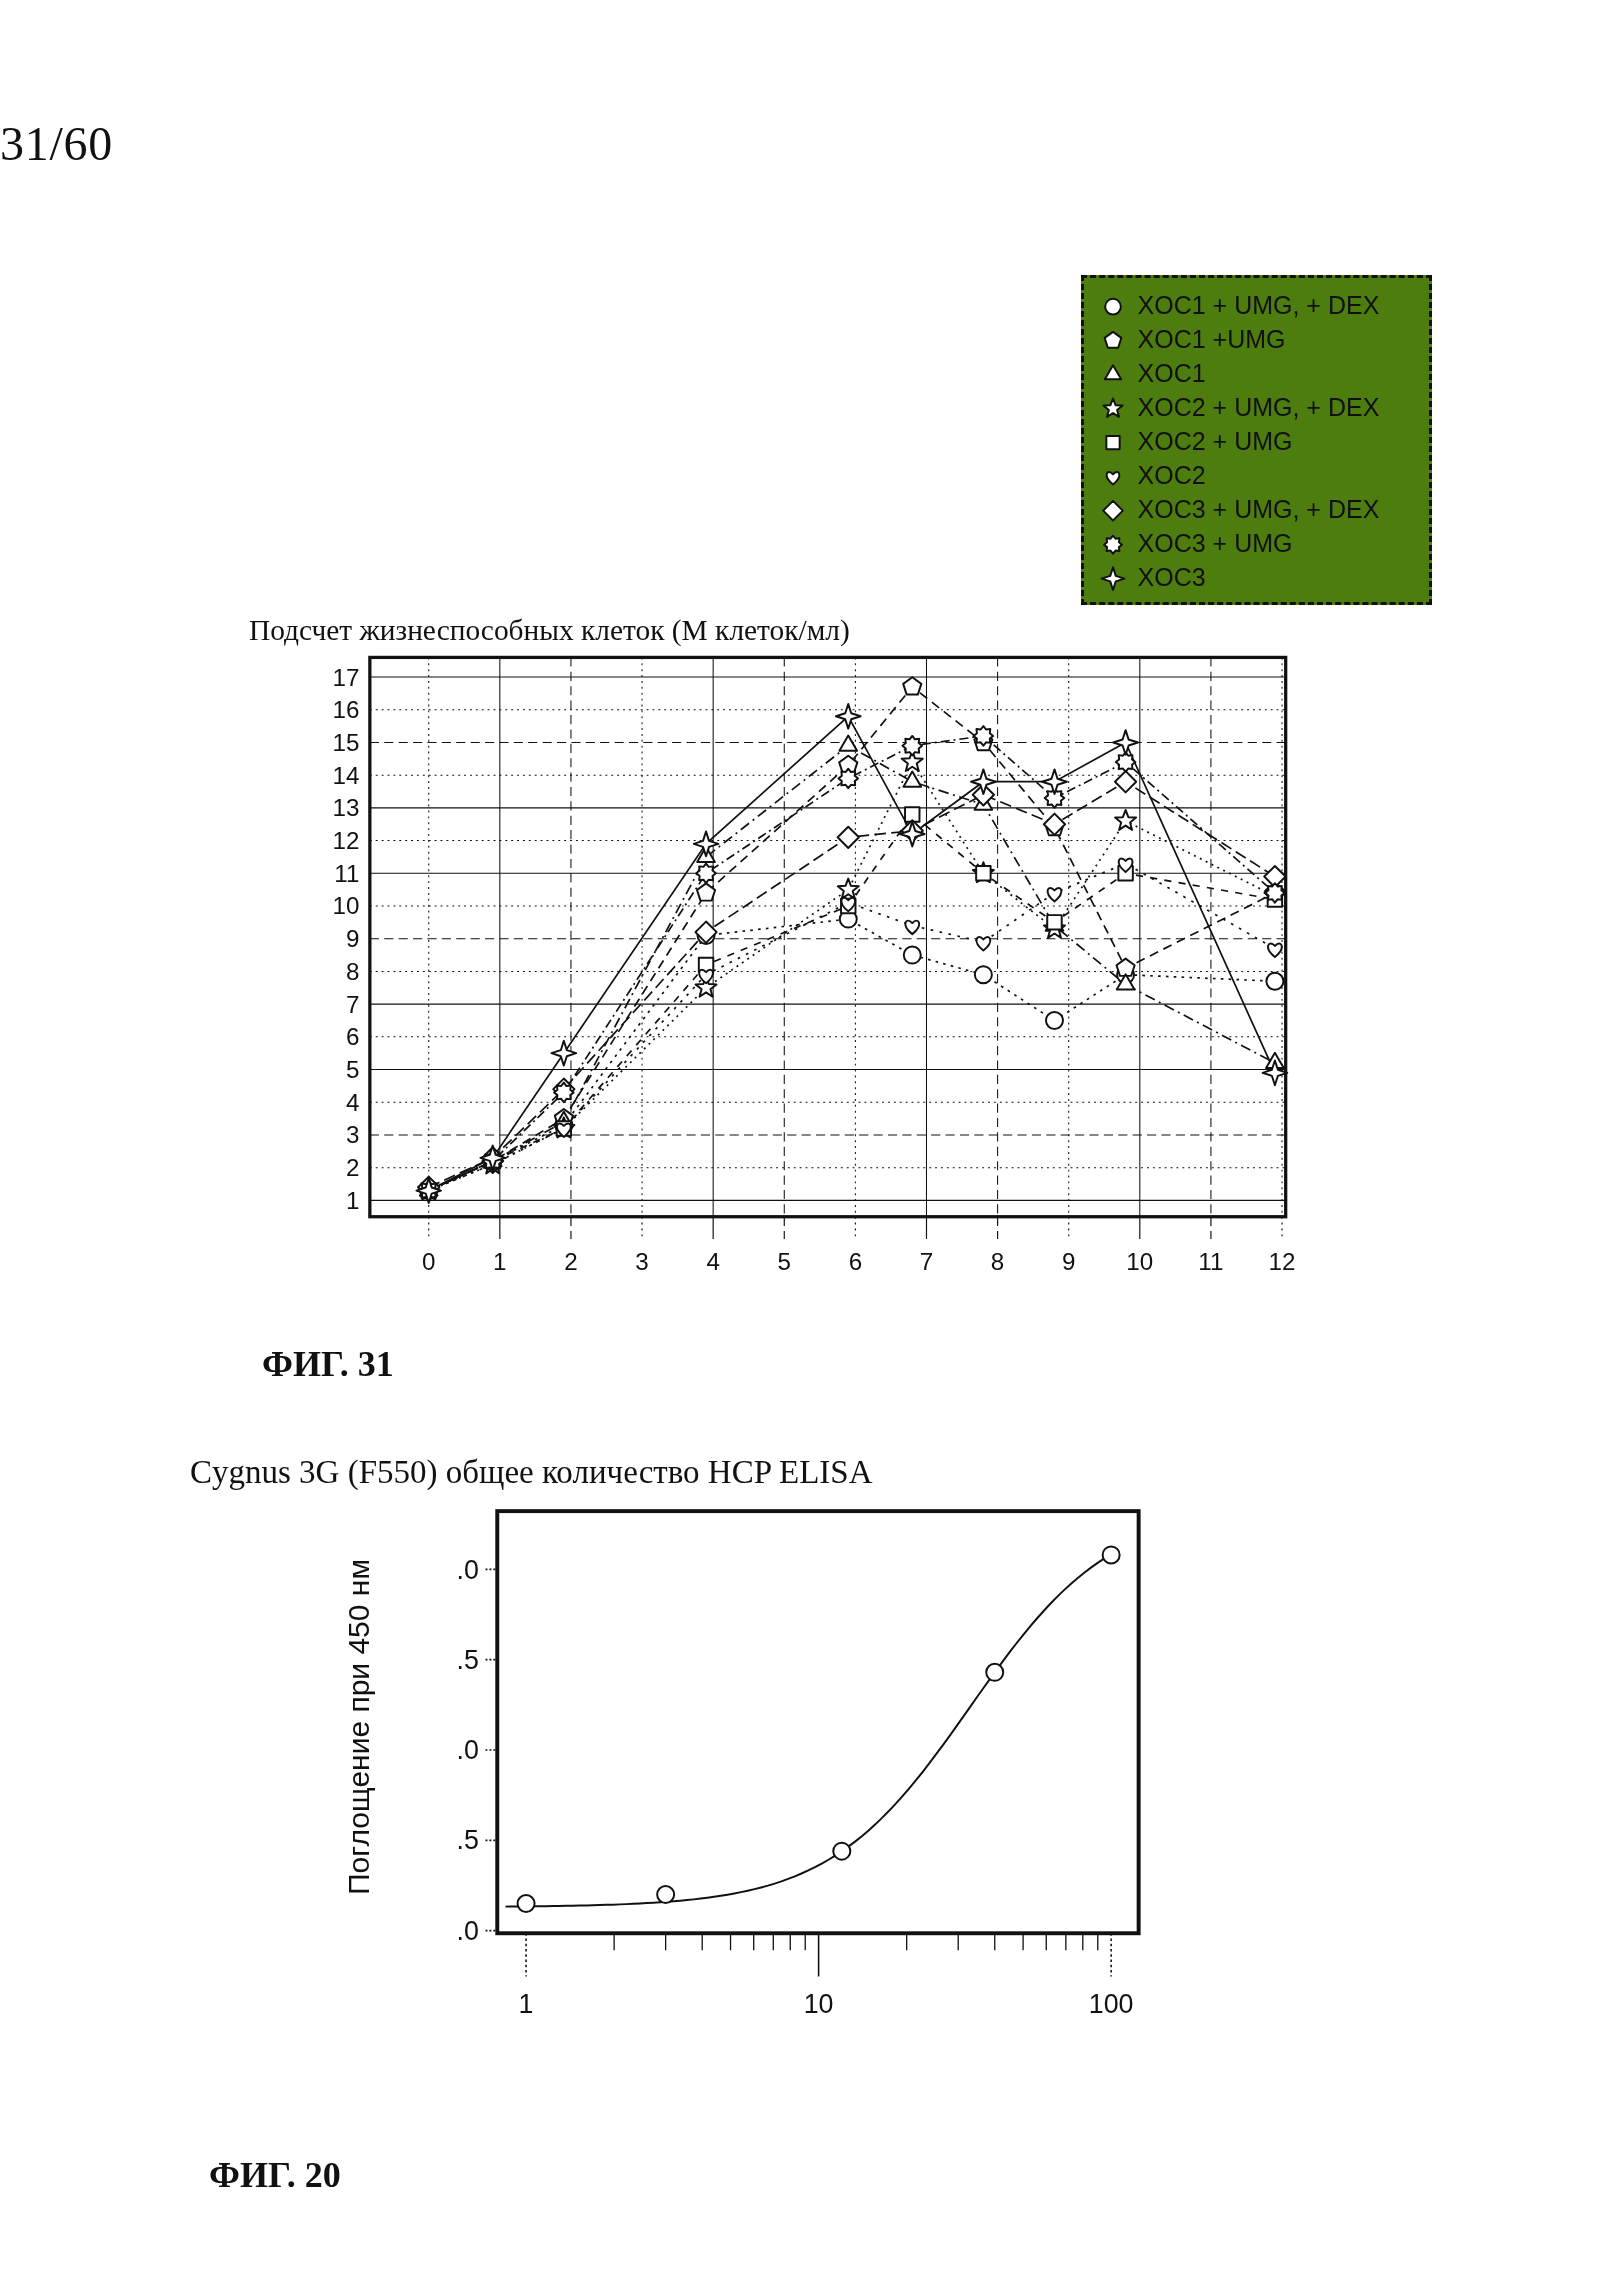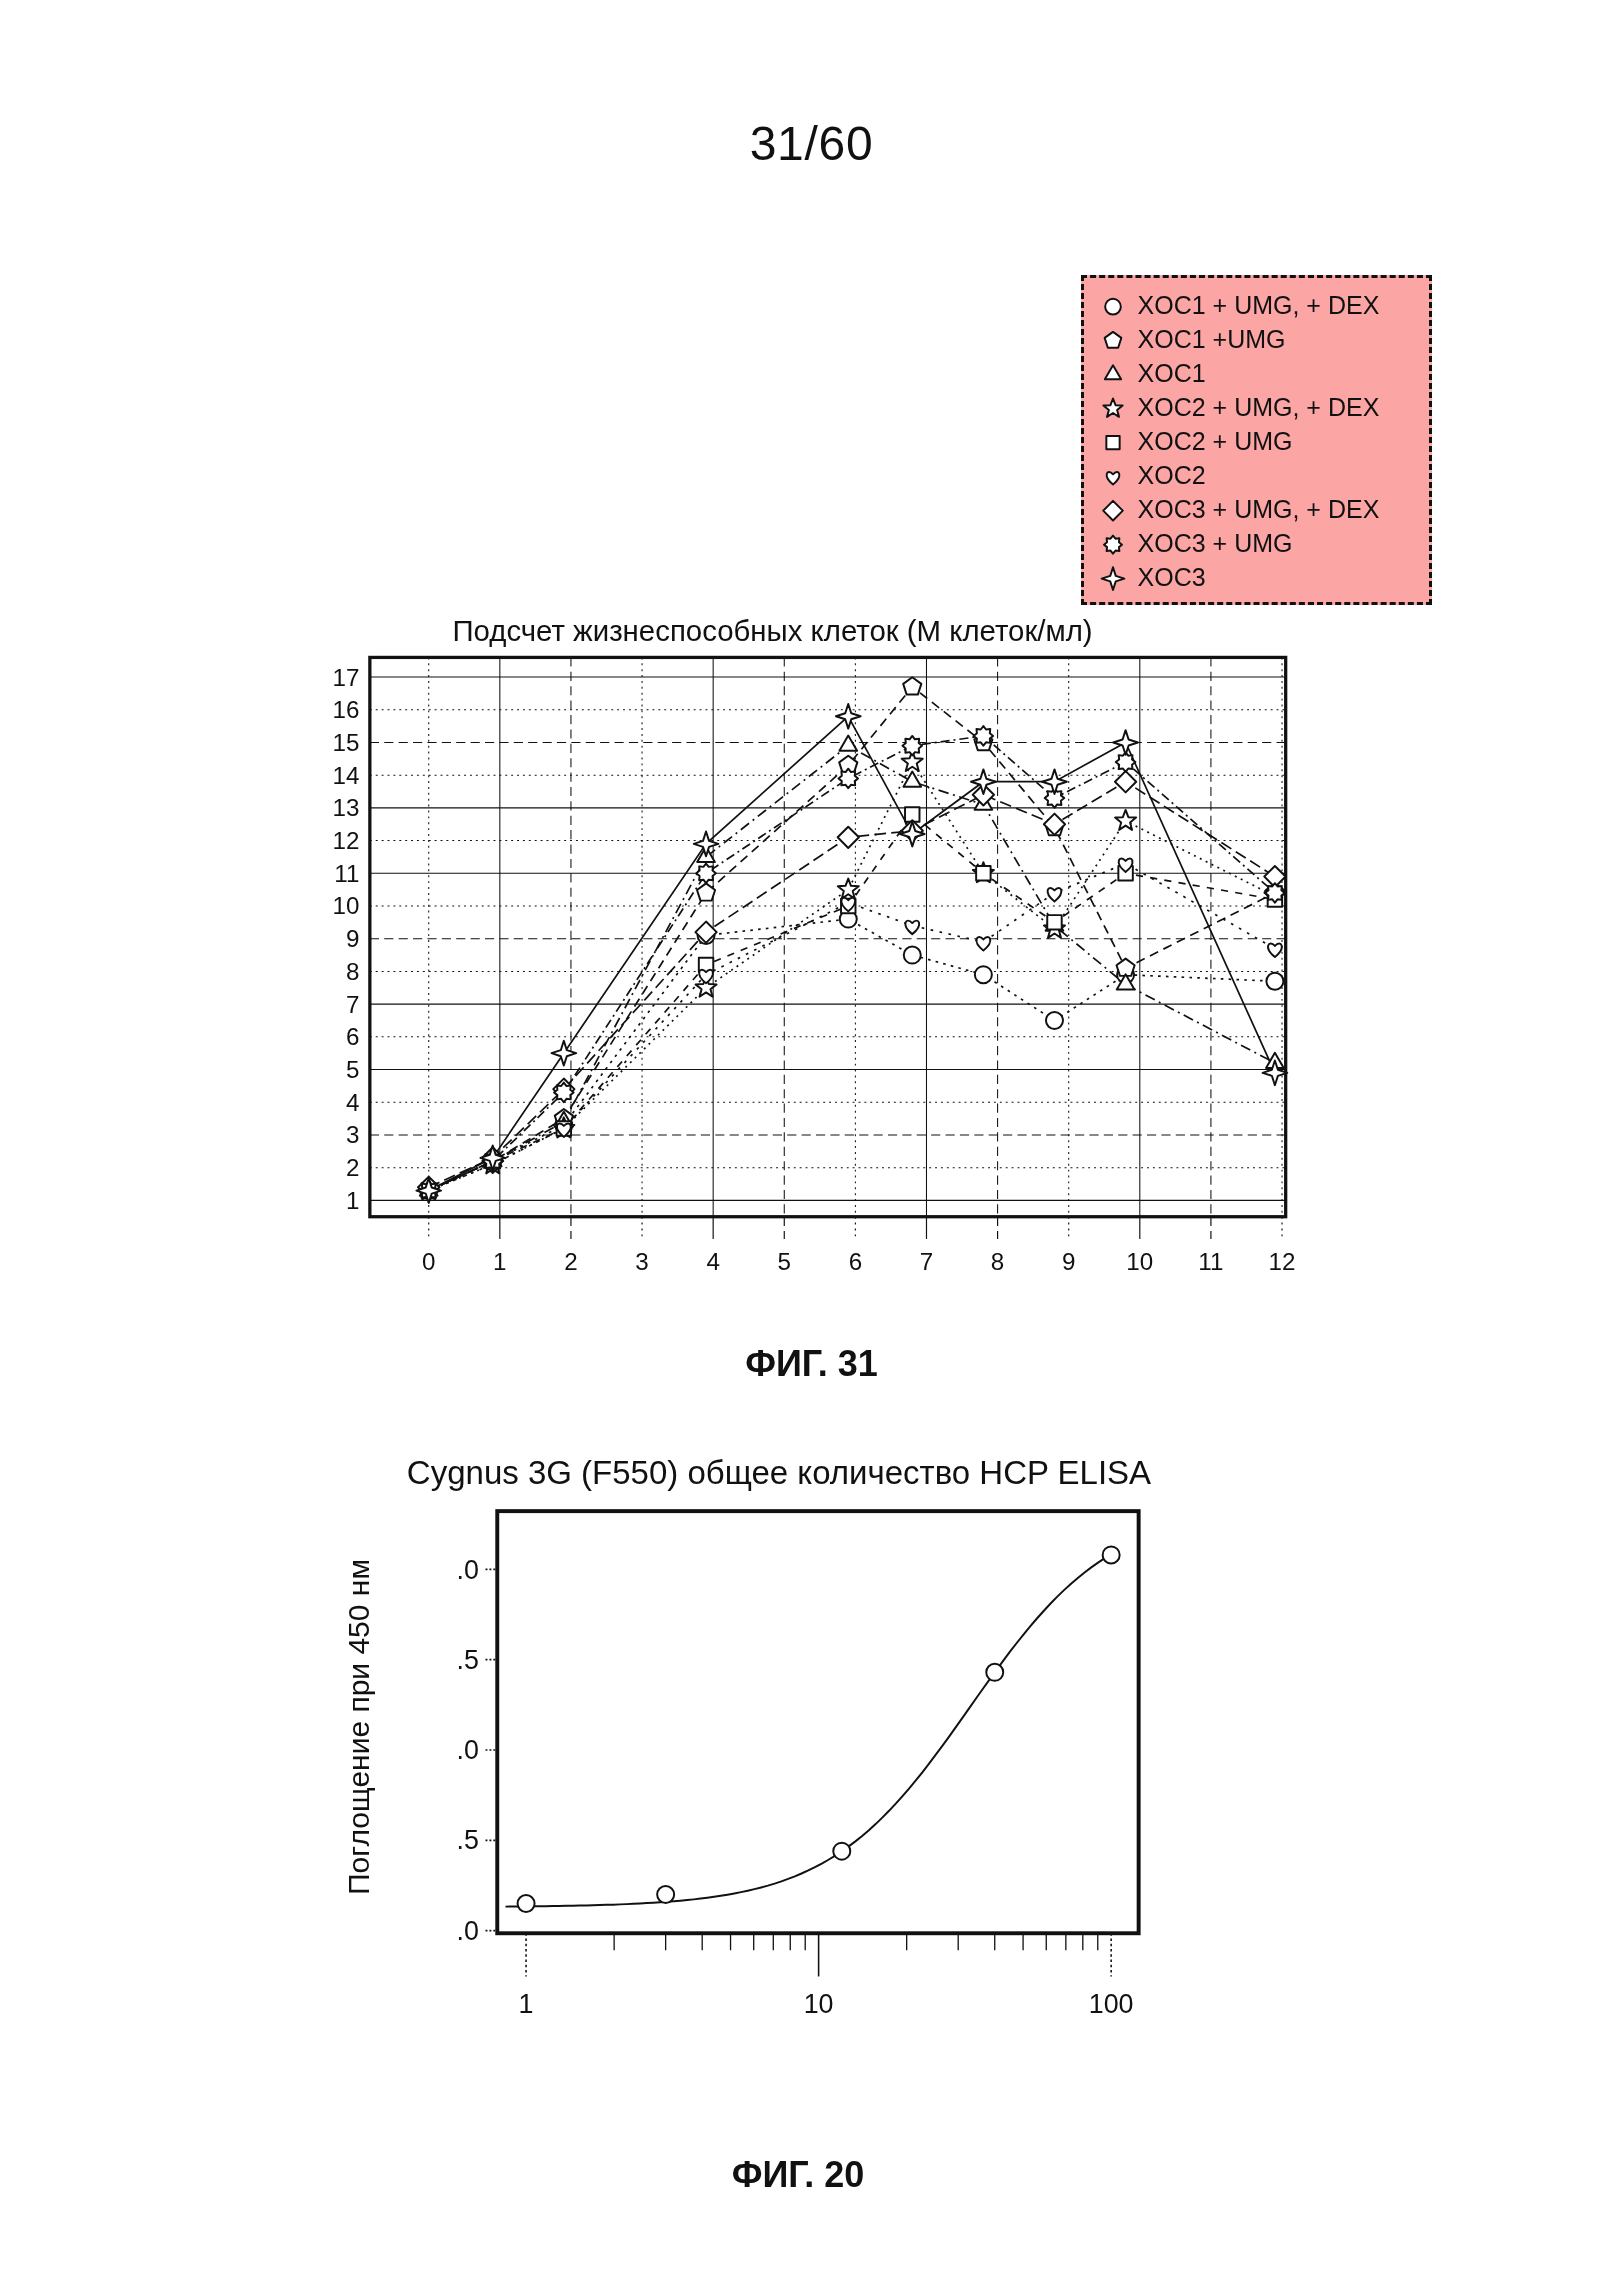--- a/index.html
+++ b/index.html
@@ -1,39 +1,39 @@
 <!DOCTYPE html>
 <html style="font-size:10.5px"><head>
 <meta charset="utf-8">
 <style>
   html,body{margin:0;padding:0;background:#888;}
   #page{
     position:relative;width:1623px;height:2295px;background:#ffffff;
     font-family:"Liberation Sans", sans-serif;color:#111;overflow:hidden;
   }
-  .center-text{position:absolute;text-align:center;}
+  .center-text{position:absolute;font-family:Liberation Serif, serif;}
   #page-header{left:0;top:116px;width:1623px;font-size:48px;letter-spacing:0.7px;}
   #fig31-title{left:249px;top:614px;width:1047px;font-size:29.4px;}
   #fig31-xlabel{left:249px;top:1277px;width:1086px;font-size:29.4px;}
   #fig31-caption{left:262px;top:1343px;width:1099px;font-size:36px;font-weight:bold;}
   #fig32-title{left:190px;top:1454px;width:1178px;font-size:33px;}
   #fig32-xlabel{left:196px;top:2069px;width:1178px;font-size:29.4px;}
   #fig32-caption{left:209px;top:2154px;width:1178px;font-size:36px;font-weight:bold;}
   #fig31-svg{position:absolute;left:275px;top:654px;}
   #fig32-svg{position:absolute;left:458px;top:1498px;}
   #fig32-ylabel-box{
     position:absolute;left:330px;top:1512px;width:59px;height:429px;
     display:flex;align-items:center;justify-content:center;
   }
   #fig32-ylabel-box span{
     transform:rotate(-90deg);white-space:nowrap;font-size:30px;display:block;
   }
   #legend-box{
     position:absolute;left:1081px;top:275px;width:351px;
-    border:3.3px dashed #111;background:#fca5a5;padding:10.5px 6.5px 7.9px 14.4px;
+    border:3.3px dashed #111;background:#4d7c0f;padding:10.5px 6.5px 7.9px 14.4px;
     box-sizing:border-box;
   }
   .legend-row{display:flex;align-items:center;height:34px;}
   .legend-row svg{flex:0 0 30px;}
   .legend-label{font-size:25px;margin-left:9.2px;white-space:nowrap;}
 </style>
 </head>
 <body>
 
 <div id="page">

